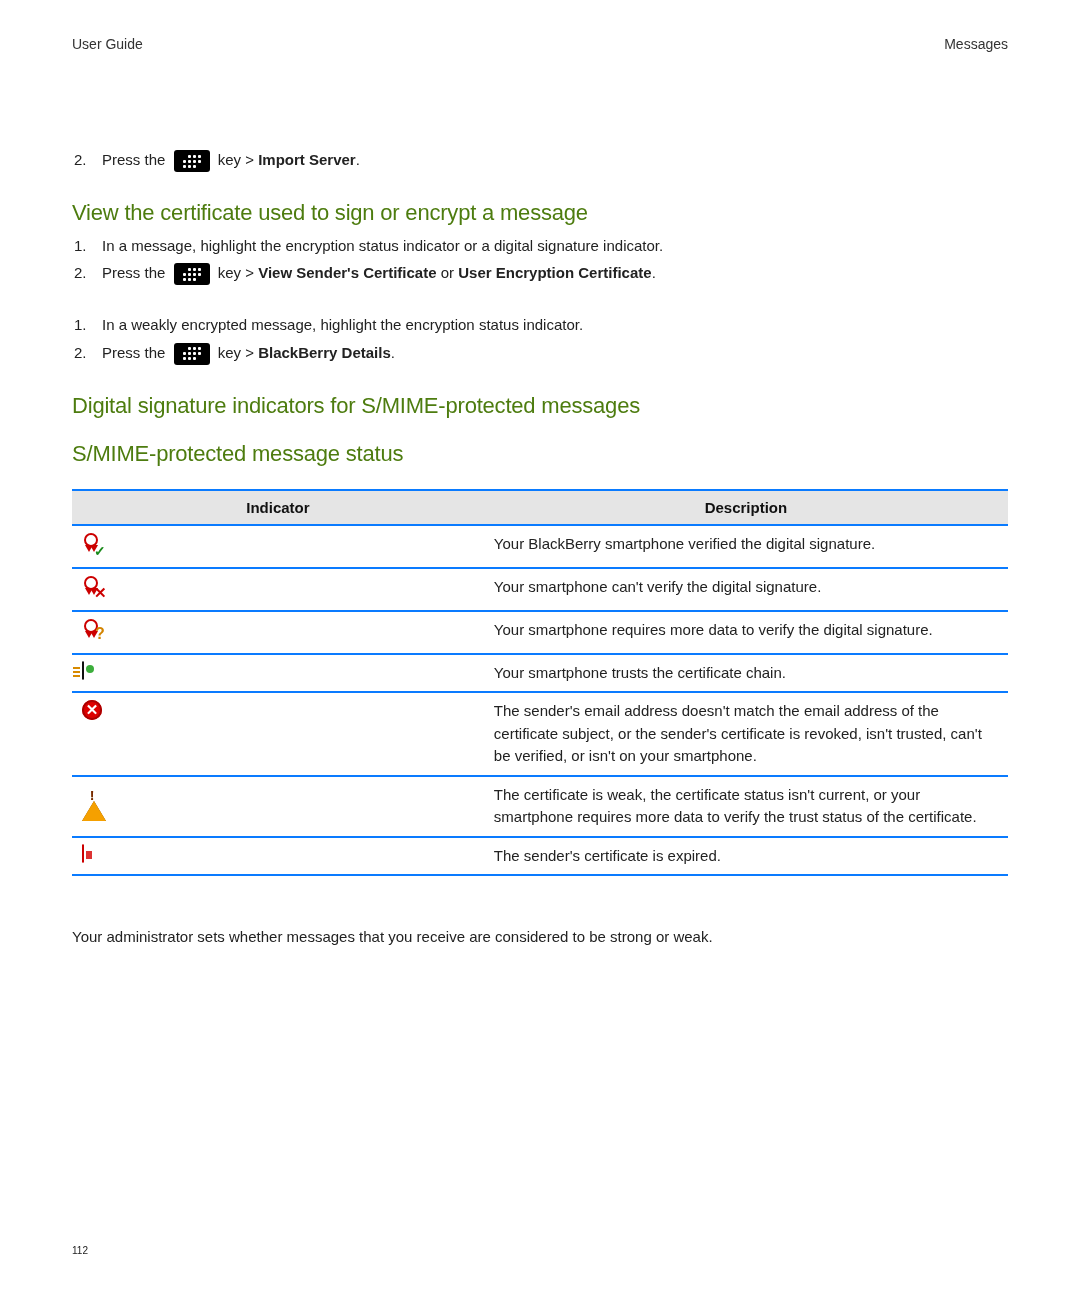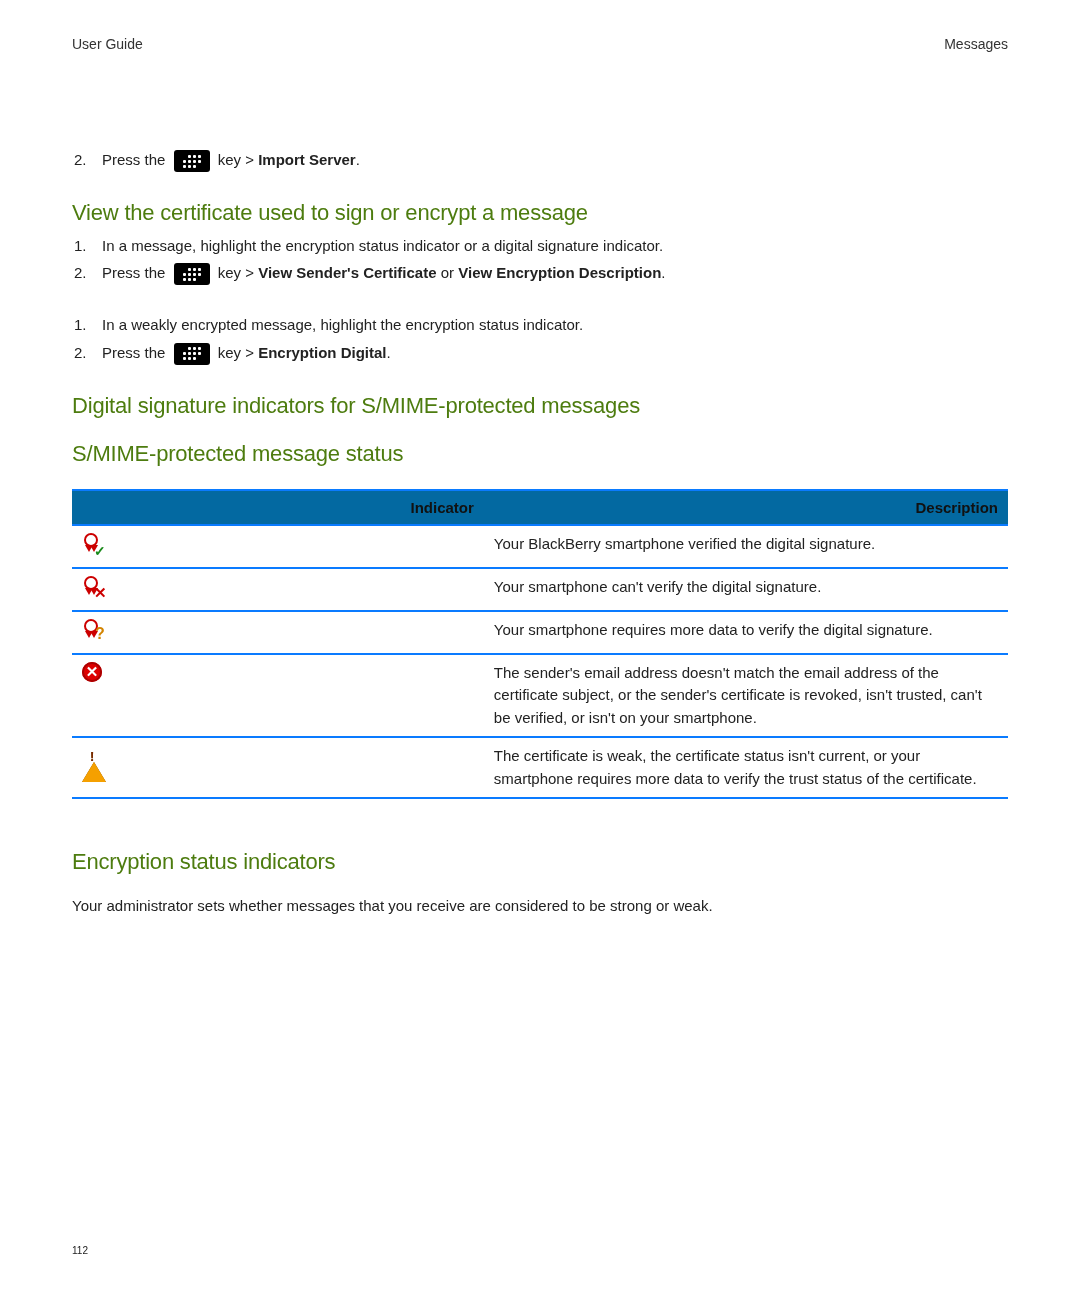--- a/index.html
+++ b/index.html
@@ -87,22 +87,22 @@
 
   
   .ind-table {
     width: 100%;
     border-collapse: collapse;
     margin-top: 22px;
     margin-bottom: 50px;
     font-size: 15px;
   }
   .ind-table th {
-    text-align: right;
-    background: #0369a1;
+    text-align: center;
+    background: #e5e5e5;
     font-weight: 700;
     padding: 8px 10px;
     border-top: 2px solid #0a7bff;
     border-bottom: 2px solid #0a7bff;
     color: #111;
   }
   .ind-table td {
     padding: 7px 10px;
     border-bottom: 2px solid #0a7bff;
     vertical-align: top;
@@ -257,21 +257,21 @@
               </span>
             <span class="row3">
                 <i></i>
                 <i></i>
                 <i></i>
                 <i></i>
               </span>
           </span>
         </span>
         <span>key &gt;</span>
-        <span class="strong">View Sender's Certificate</span><span> or </span><span class="strong">View Encryption Description</span><span>.</span>
+        <span class="strong">View Sender's Certificate</span><span> or </span><span class="strong">User Encryption Certificate</span><span>.</span>
       </span>
     </li>
   </ul>
 
   <ul class="step-list">
     <li>
       <span class="step-num">1.</span>
       <span class="step-body">In a weakly encrypted message, highlight the encryption status indicator.</span>
     </li>
     <li>
@@ -294,21 +294,21 @@
               </span>
             <span class="row3">
                 <i></i>
                 <i></i>
                 <i></i>
                 <i></i>
               </span>
           </span>
         </span>
         <span>key &gt;</span>
-        <span class="strong">Encryption Digital</span><span>.</span>
+        <span class="strong">BlackBerry Details</span><span>.</span>
       </span>
     </li>
   </ul>
 
   <h2>Digital signature indicators for S/MIME-protected messages</h2>
 
   <h2>S/MIME-protected message status</h2>
 
   <table class="ind-table">
     <thead>
@@ -337,30 +337,41 @@
       <tr>
         <td class="icon-cell">
           <span class="icon-wrap">
             <span class="ribbon"></span><span class="badge-q">?</span>
           </span>
         </td>
         <td class="desc-cell">Your smartphone requires more data to verify the digital signature.</td>
       </tr>
       <tr>
         <td class="icon-cell">
+          <span><span class="cert-square"></span></span>
+        </td>
+        <td class="desc-cell">Your smartphone trusts the certificate chain.</td>
+      </tr>
+      <tr>
+        <td class="icon-cell">
           <span><span class="red-circle">✕</span></span>
         </td>
         <td class="desc-cell">The sender's email address doesn't match the email address of the certificate subject, or the sender's certificate is revoked, isn't trusted, can't be verified, or isn't on your smartphone.</td>
       </tr>
       <tr>
         <td class="icon-cell">
           <span><span class="warn-tri"></span></span>
         </td>
         <td class="desc-cell">The certificate is weak, the certificate status isn't current, or your smartphone requires more data to verify the trust status of the certificate.</td>
+      </tr>
+      <tr>
+        <td class="icon-cell">
+          <span><span class="cal-exp"></span></span>
+        </td>
+        <td class="desc-cell">The sender's certificate is expired.</td>
       </tr>
     </tbody>
   </table>
 
-  <h2>Encryption status indicators</h2>
   <p class="body-para">Your administrator sets whether messages that you receive are considered to be strong or weak.</p>
 
   <div class="page-num">112</div>
 </div>
 
 </body></html>

